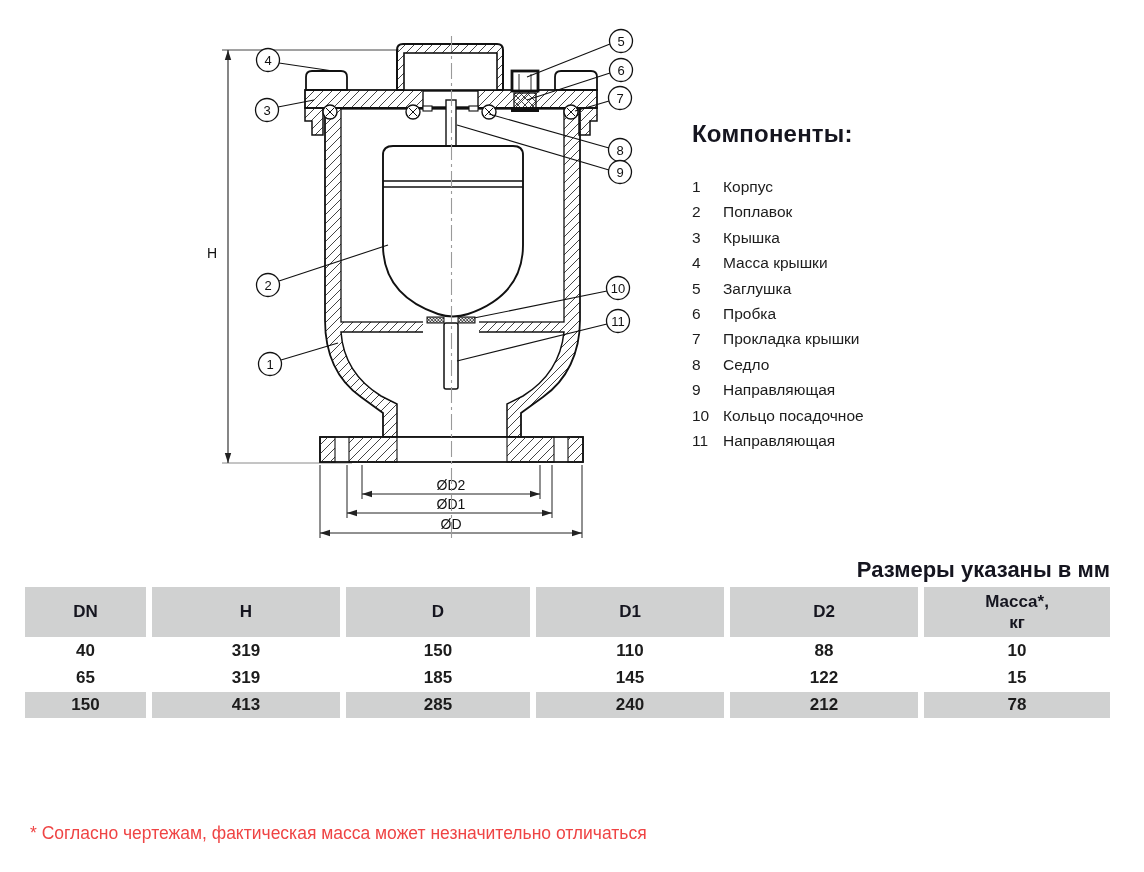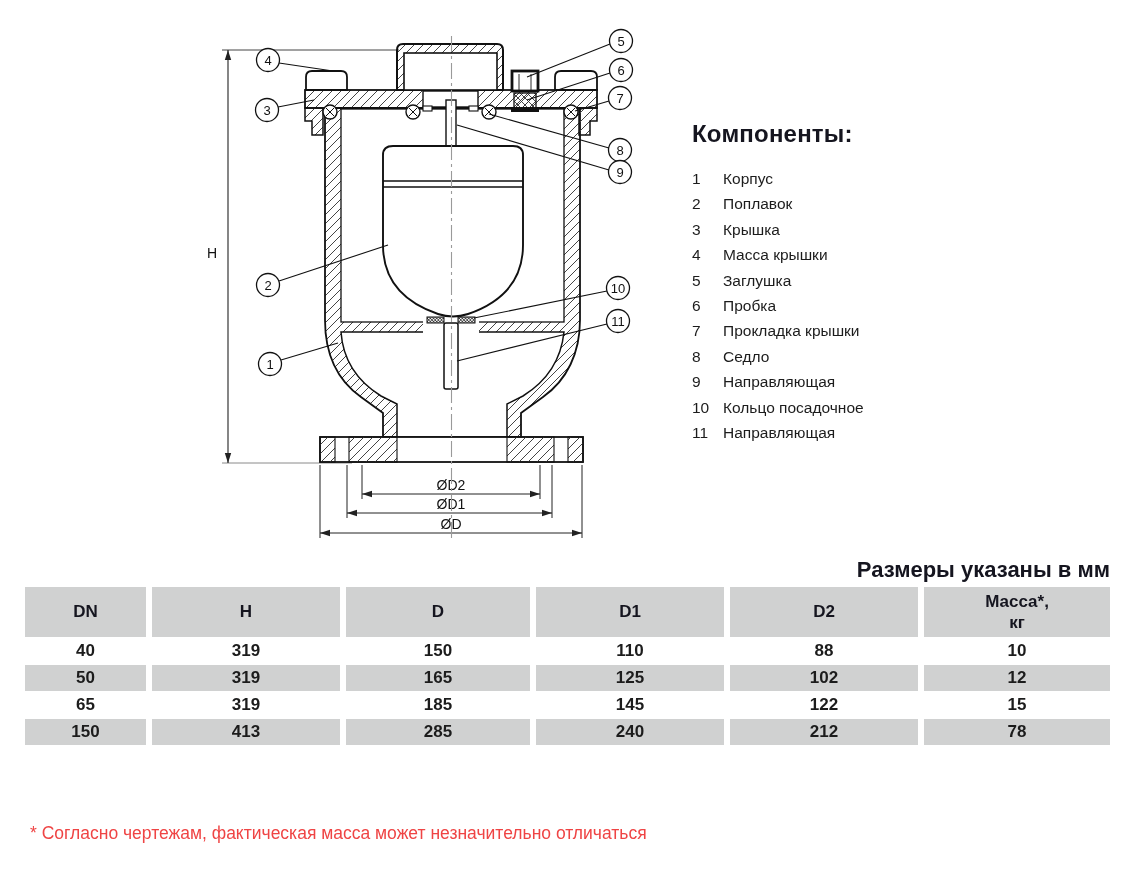--- a/index.html
+++ b/index.html
@@ -2,21 +2,21 @@
 <html><head>
 <meta charset="utf-8">
 <style>
   html,body{margin:0;padding:0;background:#fff;}
   .page{position:relative;width:1144px;height:872px;background:#fff;overflow:hidden;
         font-family:"Liberation Sans",sans-serif;color:#111;}
   
   .drawing{position:absolute;left:200px;top:18px;width:480px;height:542px;}
   
   .components{position:absolute;left:692px;top:120px;width:300px;}
-  .components h2{margin:0 0 18px 0;font-size:24px;font-weight:bold;color:#15151f;letter-spacing:.2px;}
+  .components h2{margin:0 0 26px 0;font-size:24px;font-weight:bold;color:#15151f;letter-spacing:.2px;}
   .components ol{list-style:none;margin:0;padding:0;}
   .components li{display:flex;line-height:25.4px;font-size:15.5px;color:#1c1c1c;}
   .components .num{width:31px;flex:none;}
   
   .dim-note{position:absolute;top:557px;right:34px;font-size:22px;font-weight:bold;color:#15151f;}
   
   table.spec{position:absolute;left:19px;top:586px;border-collapse:separate;border-spacing:6px 1px;
              table-layout:fixed;width:1097px;}
   table.spec th,table.spec td{text-align:center;vertical-align:middle;font-size:17px;padding:0;font-weight:bold;}
   table.spec th{height:50px;font-weight:bold;background:#d0d1d1;color:#15151f;}
@@ -272,28 +272,20 @@
     </thead>
     <tbody>
       <tr>
         <td>40</td>
           <td>319</td>
           <td>150</td>
           <td>110</td>
           <td>88</td>
           <td>10</td>
       </tr>
-      <tr class="gray">
-        <td>50</td>
-          <td>319</td>
-          <td>165</td>
-          <td>125</td>
-          <td>102</td>
-          <td>12</td>
-      </tr>
       <tr>
         <td>65</td>
           <td>319</td>
           <td>185</td>
           <td>145</td>
           <td>122</td>
           <td>15</td>
       </tr>
       <tr class="gray">
         <td>150</td>

